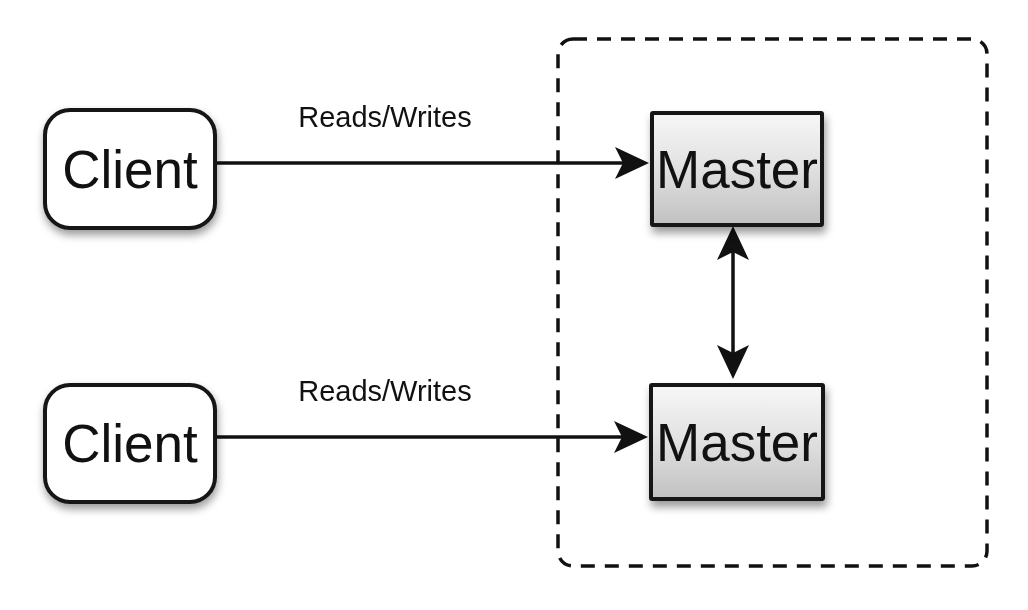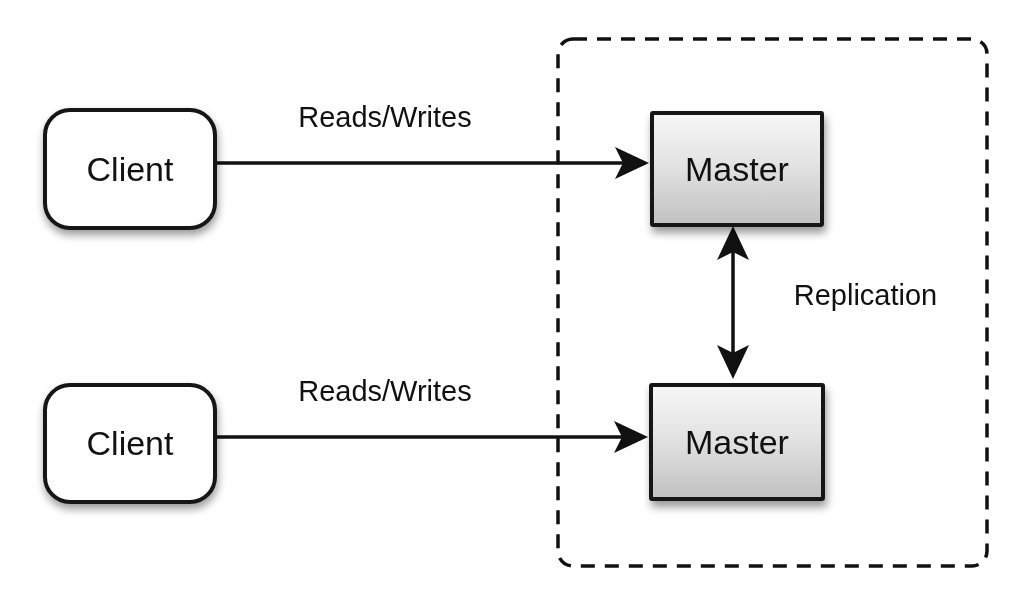--- a/index.html
+++ b/index.html
@@ -21,21 +21,21 @@
     left: 0;
     top: 0;
     width: 1028px;
     height: 610px;
   }
   .node {
     position: absolute;
     display: flex;
     align-items: center;
     justify-content: center;
-    font-size: 34px;
+    font-size: 53px;
     font-weight: 400;
     letter-spacing: 0px;
     color: #111111;
   }
   .client-node {
     background: #ffffff;
     border: 4px solid #161616;
     border-radius: 27px;
     box-shadow: 1px 5px 8px rgba(0,0,0,0.40);
   }
@@ -95,15 +95,14 @@
   </div>
 
   <div class="node master-node" style="left:649px; top:383px; width:168px; height:110px;">
     <span>Master</span>
   </div>
 
   <div class="edge-label" style="left:235px; top:102px; width:300px;">Reads/Writes</div>
 
   <div class="edge-label" style="left:235px; top:376px; width:300px;">Reads/Writes</div>
 
-  <div class="edge-label" style="left:763px; top:280px; width:205px;">Replication</div>
 
 </div>
 
 </body></html>

